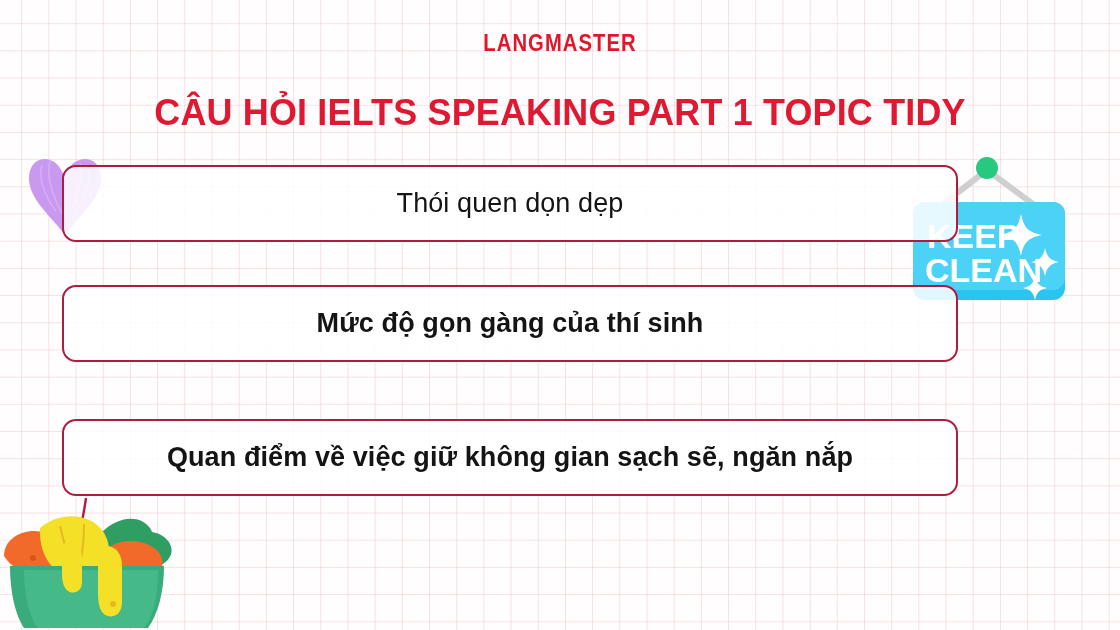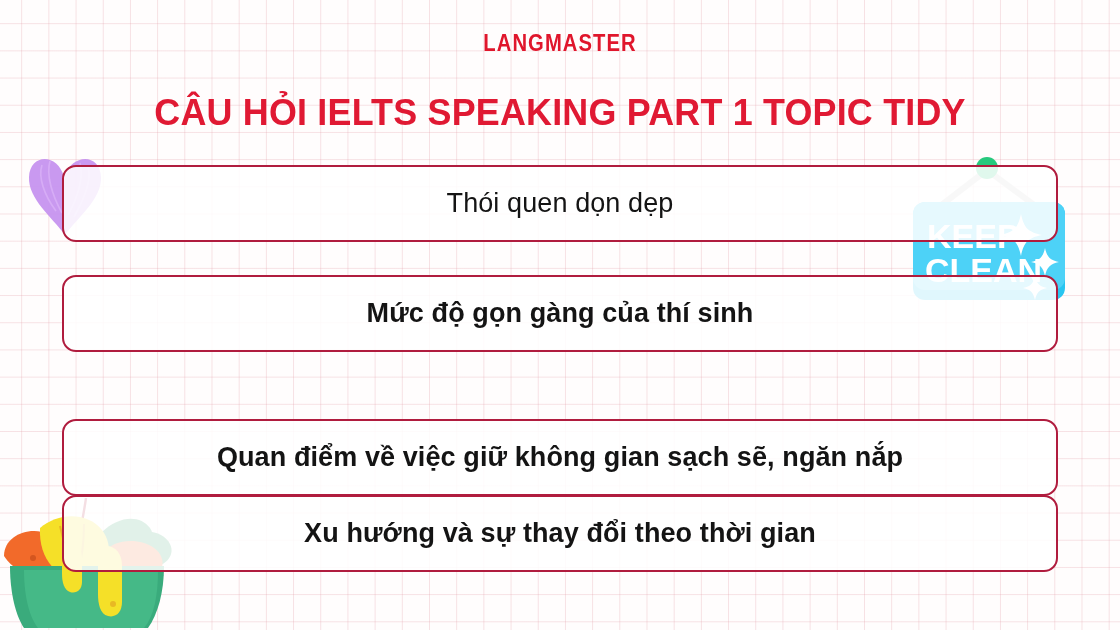--- a/index.html
+++ b/index.html
@@ -28,34 +28,34 @@
   }
   #title{
     position:absolute;left:0;top:92px;width:1120px;text-align:center;
     font-size:37px;font-weight:bold;color:#e01933;
     letter-spacing:0.2px;
     transform:scaleX(0.97);
     white-space:nowrap;
   }
   
   .card{
-    position:absolute;left:62px;width:996px;height:77px;
+    position:absolute;left:62px;width:896px;height:77px;
     border:2px solid #b01c3e;border-radius:14px;
     background:rgba(255,255,255,0.86);
     display:flex;align-items:center;justify-content:center;
     box-sizing:border-box;
   }
   .card-text{
     font-size:27px;color:#141414;
     letter-spacing:0.1px;white-space:nowrap;
   }
   .w-reg{font-weight:400;}
   .w-bold{font-weight:700;}
   #card-0{top:165px;}
-  #card-1{top:275px;}
+  #card-1{top:285px;}
   #card-2{top:385px;margin-top:34px;}
   #card-3{top:495px;}
   
   #heart{position:absolute;left:22px;top:143px;width:84px;height:96px;}
   
   #sign{position:absolute;left:895px;top:152px;width:180px;height:160px;}
   
   #basket{position:absolute;left:-2px;top:498px;width:182px;height:134px;}
 </style>
 </head>
@@ -111,17 +111,14 @@
 
   <div class="card" id="card-0">
     <span class="card-text w-reg">Thói quen dọn dẹp</span>
   </div>
   <div class="card" id="card-1">
     <span class="card-text w-bold">Mức độ gọn gàng của thí sinh</span>
   </div>
   <div class="card" id="card-2">
     <span class="card-text w-bold">Quan điểm về việc giữ không gian sạch sẽ, ngăn nắp</span>
   </div>
-  <div class="card" id="card-3">
-    <span class="card-text w-bold">Xu hướng và sự thay đổi theo thời gian</span>
-  </div>
 
 </div>
 
 </body></html>

